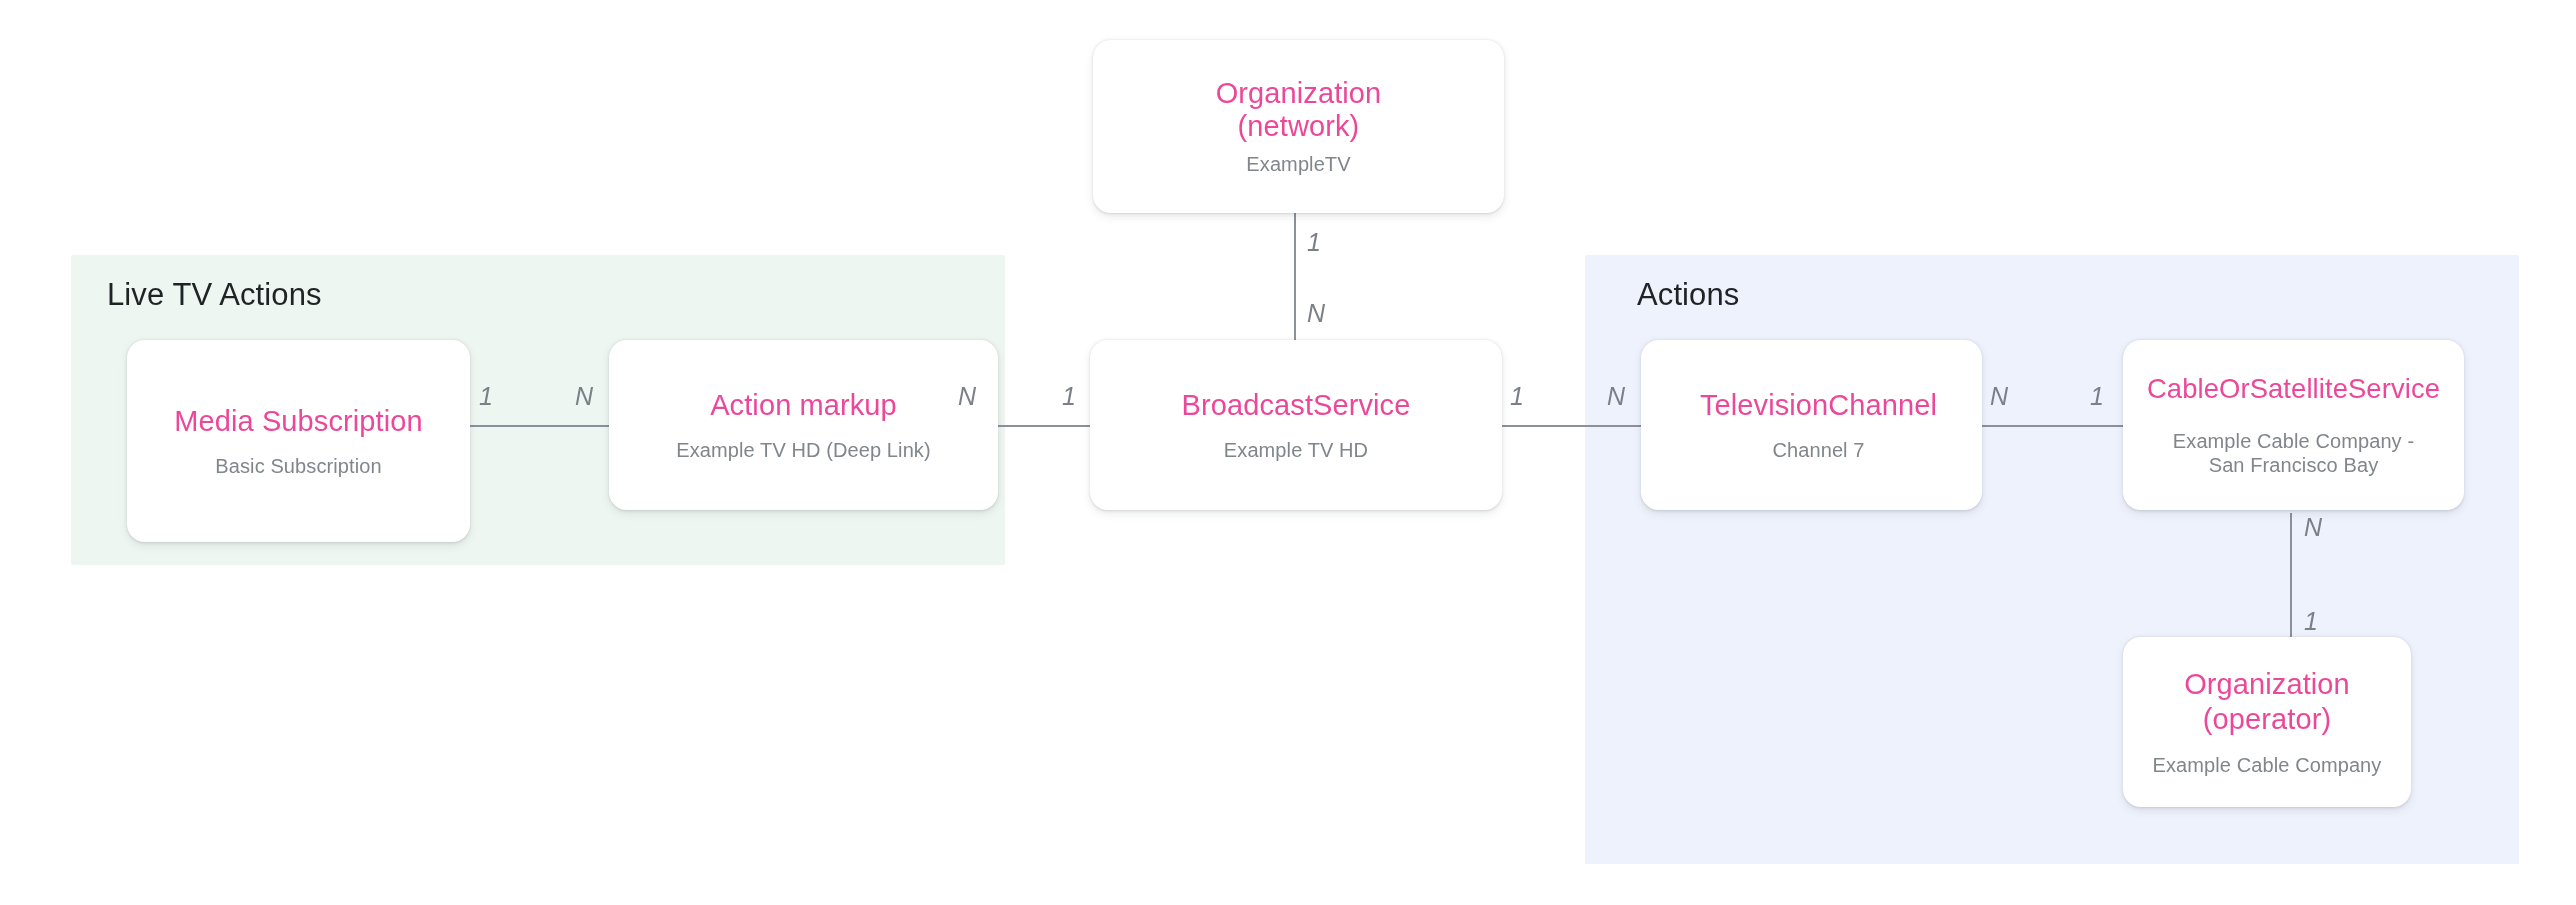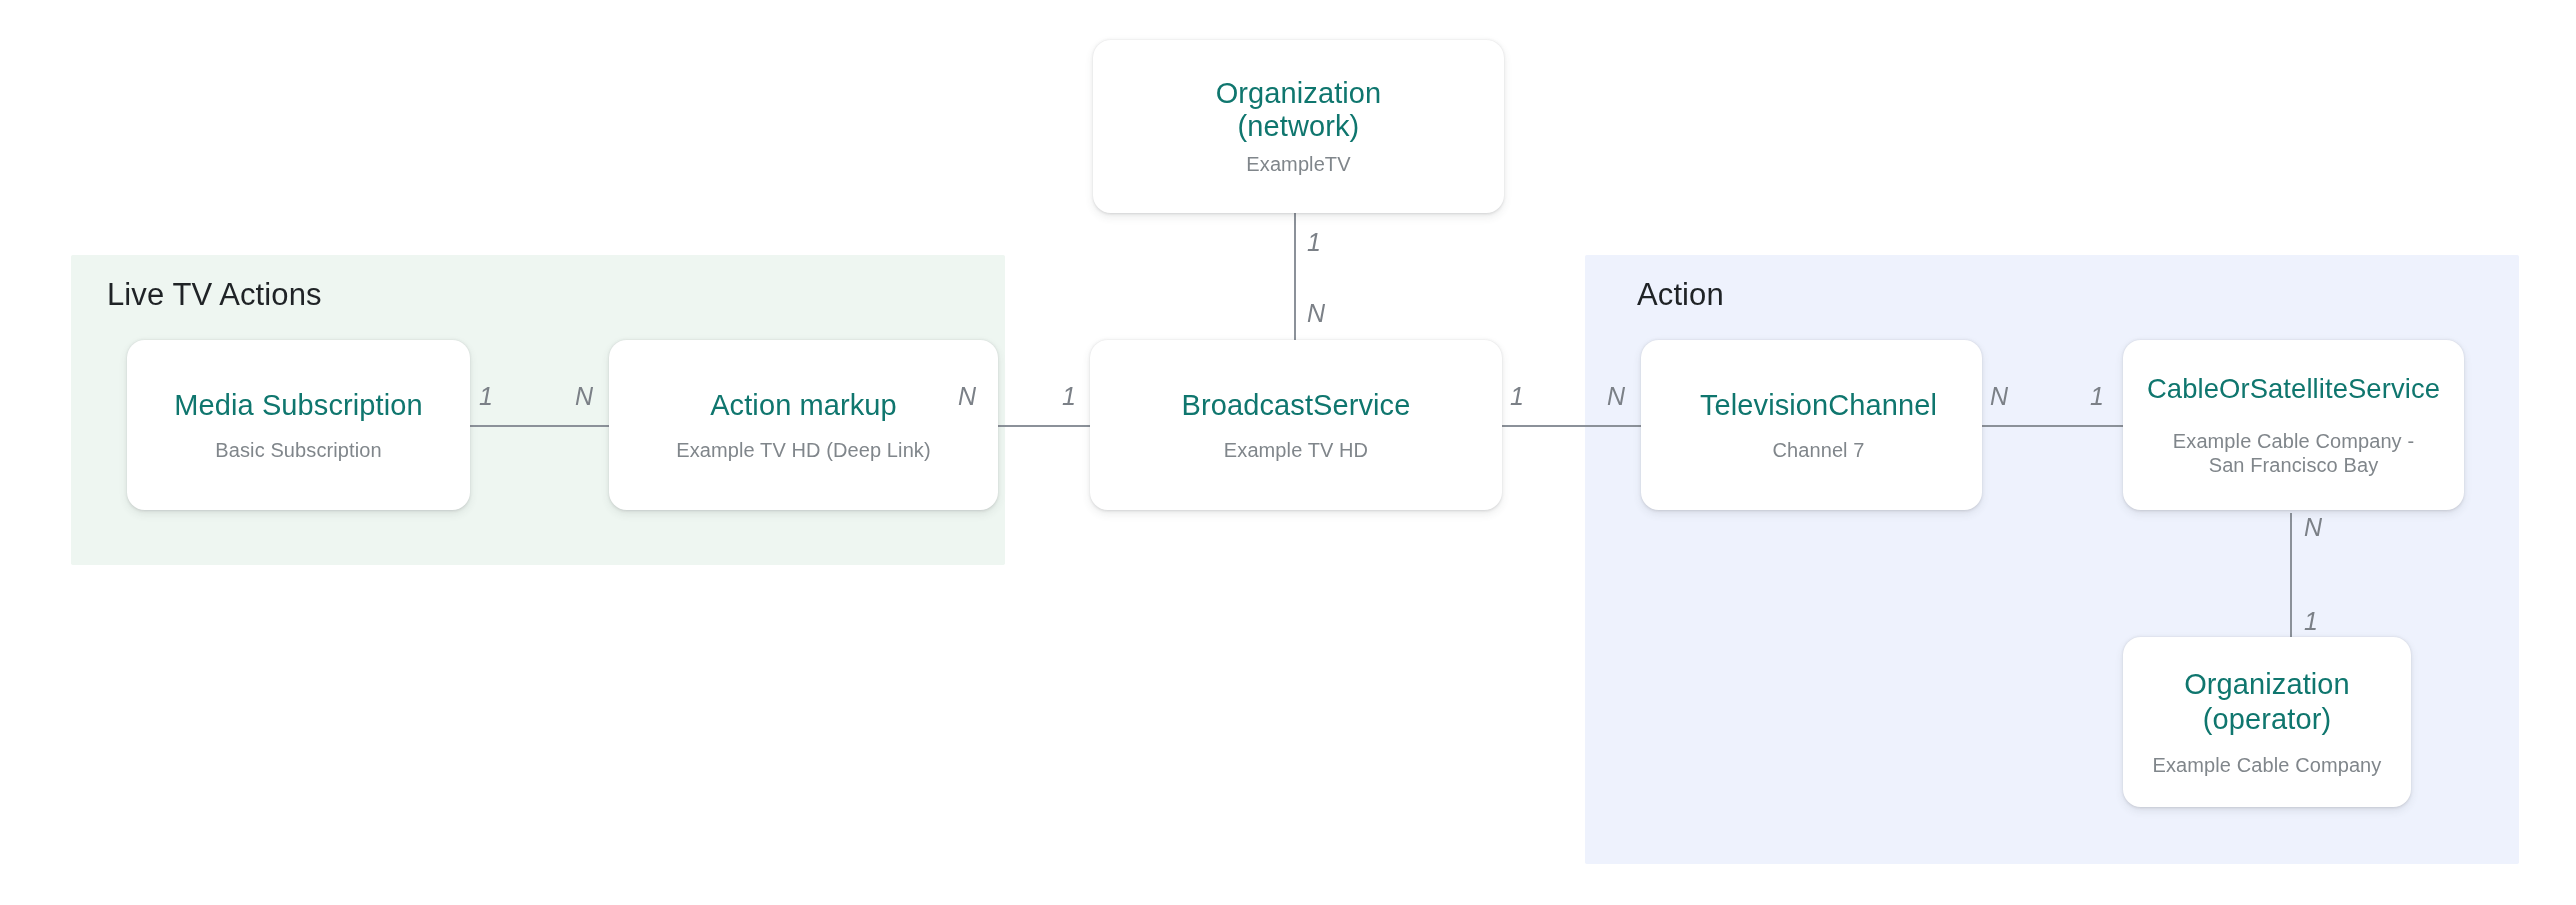--- a/index.html
+++ b/index.html
@@ -54,21 +54,21 @@
     display: flex;
     flex-direction: column;
     align-items: center;
     justify-content: center;
     text-align: center;
     padding: 8.8px 16px;
   }
   .card-title {
     font-size: 29px;
     font-weight: 400;
-    color: #0f766e;
+    color: #ec4899;
     line-height: 1.20;
     letter-spacing: 0.1px;
   }
   .card-sub {
     font-size: 20px;
     font-weight: 400;
     color: #80868b;
     line-height: 1.20;
     letter-spacing: 0.1px;
     margin-top: 16px;
@@ -87,21 +87,21 @@
 </style>
 </head>
 <body>
 
 <div id="canvas">
 
   <div class="panel" style="left:71px; top:255px; width:934px; height:310px; background:#eef6f1;"></div>
   <div class="panel-title" style="left:107px; top:277px;">Live TV Actions</div>
 
   <div class="panel" style="left:1585px; top:255px; width:934px; height:609px; background:#eef2fd;"></div>
-  <div class="panel-title" style="left:1637px; top:277px;">Action</div>
+  <div class="panel-title" style="left:1637px; top:277px;">Actions</div>
 
   <div class="edge-v" style="left:1294px; top:211px; height:131px;"></div>
 
   <div class="edge-h" style="left:466px; top:425px; width:149px;"></div>
 
   <div class="edge-h" style="left:945px; top:425px; width:152px;"></div>
 
   <div class="edge-h" style="left:1495px; top:425px; width:152px;"></div>
 
   <div class="edge-h" style="left:1977px; top:425px; width:155px;"></div>
@@ -109,21 +109,21 @@
   <div class="edge-v" style="left:2290px; top:513px; width:1.8px; height:126px;"></div>
 
   <div class="card two-line-title" style="left:1093px; top:40px; width:411px; height:173px;">
     <div class="card-title">
       <div>Organization</div>
       <div>(network)</div>
     </div>
     <div class="card-sub" style="margin-top:8.8px;">ExampleTV</div>
   </div>
 
-  <div class="card" style="left:127px; top:340px; width:343px; height:170px;">
+  <div class="card" style="left:127px; top:340px; width:343px; height:202px;">
     <div class="card-title">Media Subscription</div>
     <div class="card-sub">Basic Subscription</div>
   </div>
 
   <div class="card" style="left:609px; top:340px; width:389px; height:170px;">
     <div class="card-title">Action markup</div>
     <div class="card-sub">Example TV HD (Deep Link)</div>
   </div>
 
   <div class="card" style="left:1090px; top:340px; width:412px; height:170px;">

